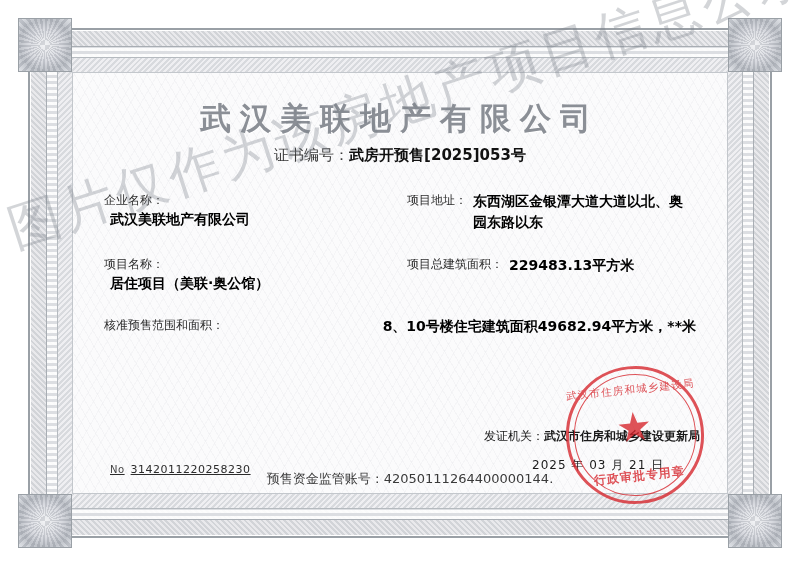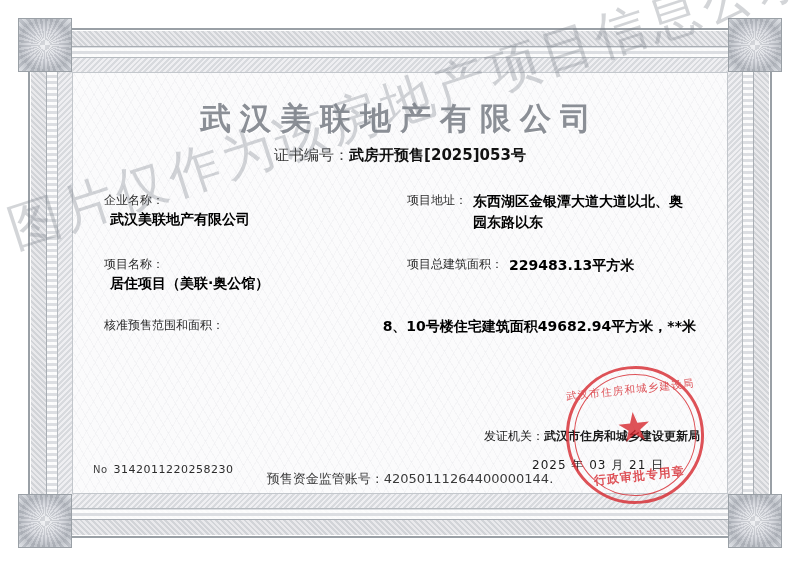--- a/index.html
+++ b/index.html
@@ -169,25 +169,26 @@
     color: #1a1a1a;
   }
   .issue-line { margin-bottom: 12px; }
   .issue-line .ivalue { font-weight: bold; }
   .date-line {
     letter-spacing: 1px;
     padding-left: 48px;
   }
   .serial {
     position: absolute;
-    left: 7px;
+    left: 24px;
     bottom: 26px;
     font-size: 11px;
     color: #2b2b2b;
     letter-spacing: 0.5px;
+    text-decoration: underline;
   }
   .serial .no-prefix {
     font-size: 10px;
     margin-right: 6px;
     color: #444;
   }
 
   
   .seal {
     position: absolute;

